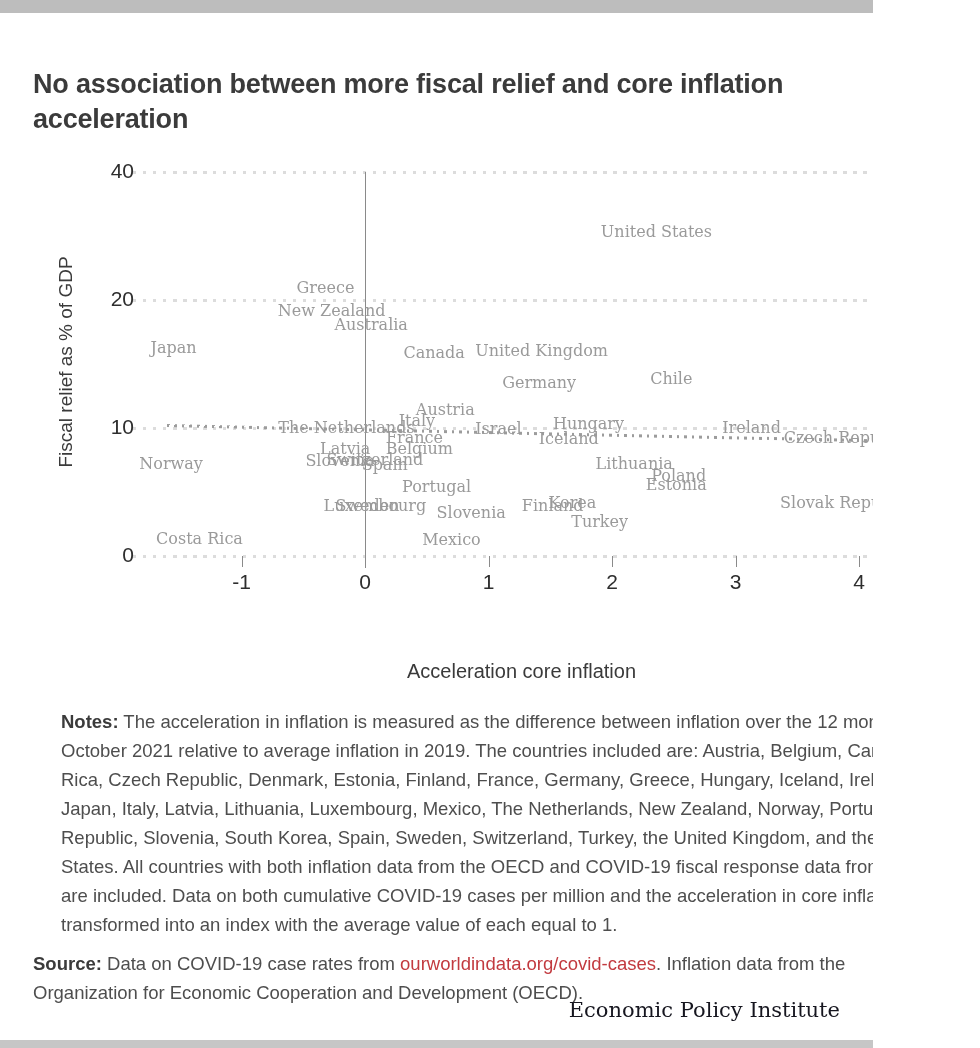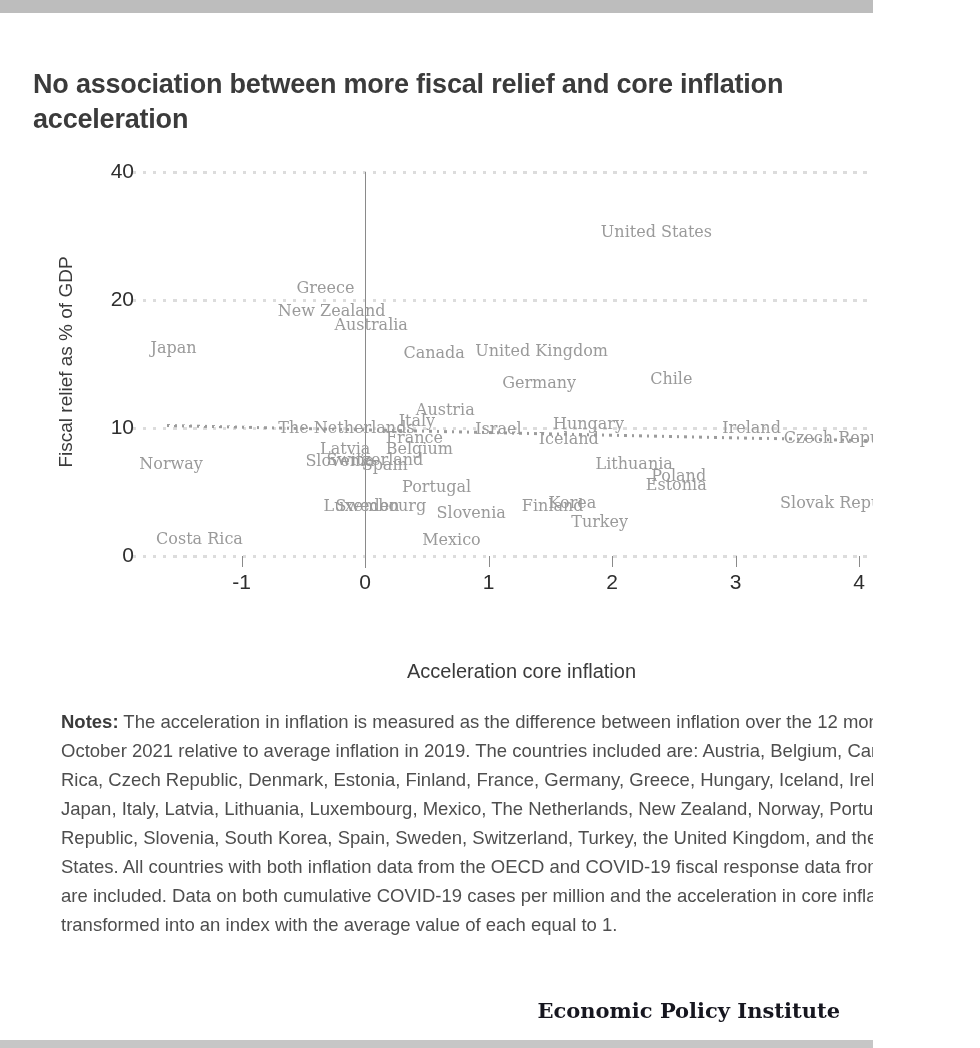--- a/index.html
+++ b/index.html
@@ -24,21 +24,21 @@
                white-space:nowrap;font-size:19px;color:#3a3a3a;}
   .xaxis-label{position:absolute;left:133px;top:660px;width:777px;text-align:center;
                font-size:20px;color:#3a3a3a;}
   .notes{position:absolute;left:33px;top:688px;width:916px;font-size:18.5px;line-height:29px;
          color:#4e4e4e;margin-left:28px;}
   .source{position:absolute;left:33px;top:930px;width:916px;font-size:18.5px;line-height:29px;
           color:#4e4e4e;}
   .notes b,.source b{color:#3b3b3b;}
   .link{color:#c23a3f;text-decoration:none;cursor:pointer;}
   .brand{position:absolute;right:33px;top:998px;font-family:"DejaVu Serif", serif;
-         font-weight:700;font-size:21px;color:#16161f;}
+         font-weight:400;font-size:21px;color:#16161f;}
 </style>
 </head>
 <body>
 
 <div class="page">
   <div class="topbar"></div>
 
   <h1 class="title">No association between more fiscal relief and core inflation acceleration</h1>
 
   <div id="plot">
@@ -99,17 +99,18 @@
       <div class="country" style="left: 552.72px; top: 504.8px;">Finland</div>
       <div class="country" style="left: 572.48px; top: 502.24px;">Korea</div>
       <div class="country" style="left: 599.65px; top: 521.44px;">Turkey</div>
       <div class="country" style="left: 845.415px; top: 502.24px;">Slovak Republic</div>
       <div class="country" style="left: 199.51px; top: 538.08px;">Costa Rica</div>
       <div class="country" style="left: 451.45px; top: 539.36px;">Mexico</div>
     </div>
 
   <p class="notes"><b>Notes:</b><span> The acceleration in inflation is measured as the difference between inflation over the 12 months ending October 2021 relative to average inflation in 2019. The countries included are: Austria, Belgium, Canada, Costa Rica, Czech Republic, Denmark, Estonia, Finland, France, Germany, Greece, Hungary, Iceland, Ireland, Israel, Japan, Italy, Latvia, Lithuania, Luxembourg, Mexico, The Netherlands, New Zealand, Norway, Portugal, Slovak Republic, Slovenia, South Korea, Spain, Sweden, Switzerland, Turkey, the United Kingdom, and the United States. All countries with both inflation data from the OECD and COVID-19 fiscal response data from the IMF are included. Data on both cumulative COVID-19 cases per million and the acceleration in core inflation is transformed into an index with the average value of each equal to 1.</span></p>
 
+  <p class="source"><b>Source:</b><span> Data on COVID-19 case rates from </span><a class="link">ourworldindata.org/covid-cases</a><span>. Inflation data from the Organization for Economic Cooperation and Development (OECD).</span></p>
 
   <div class="brand">Economic Policy Institute</div>
 
   <div class="bottombar"></div>
 </div>
 
 </body></html>

